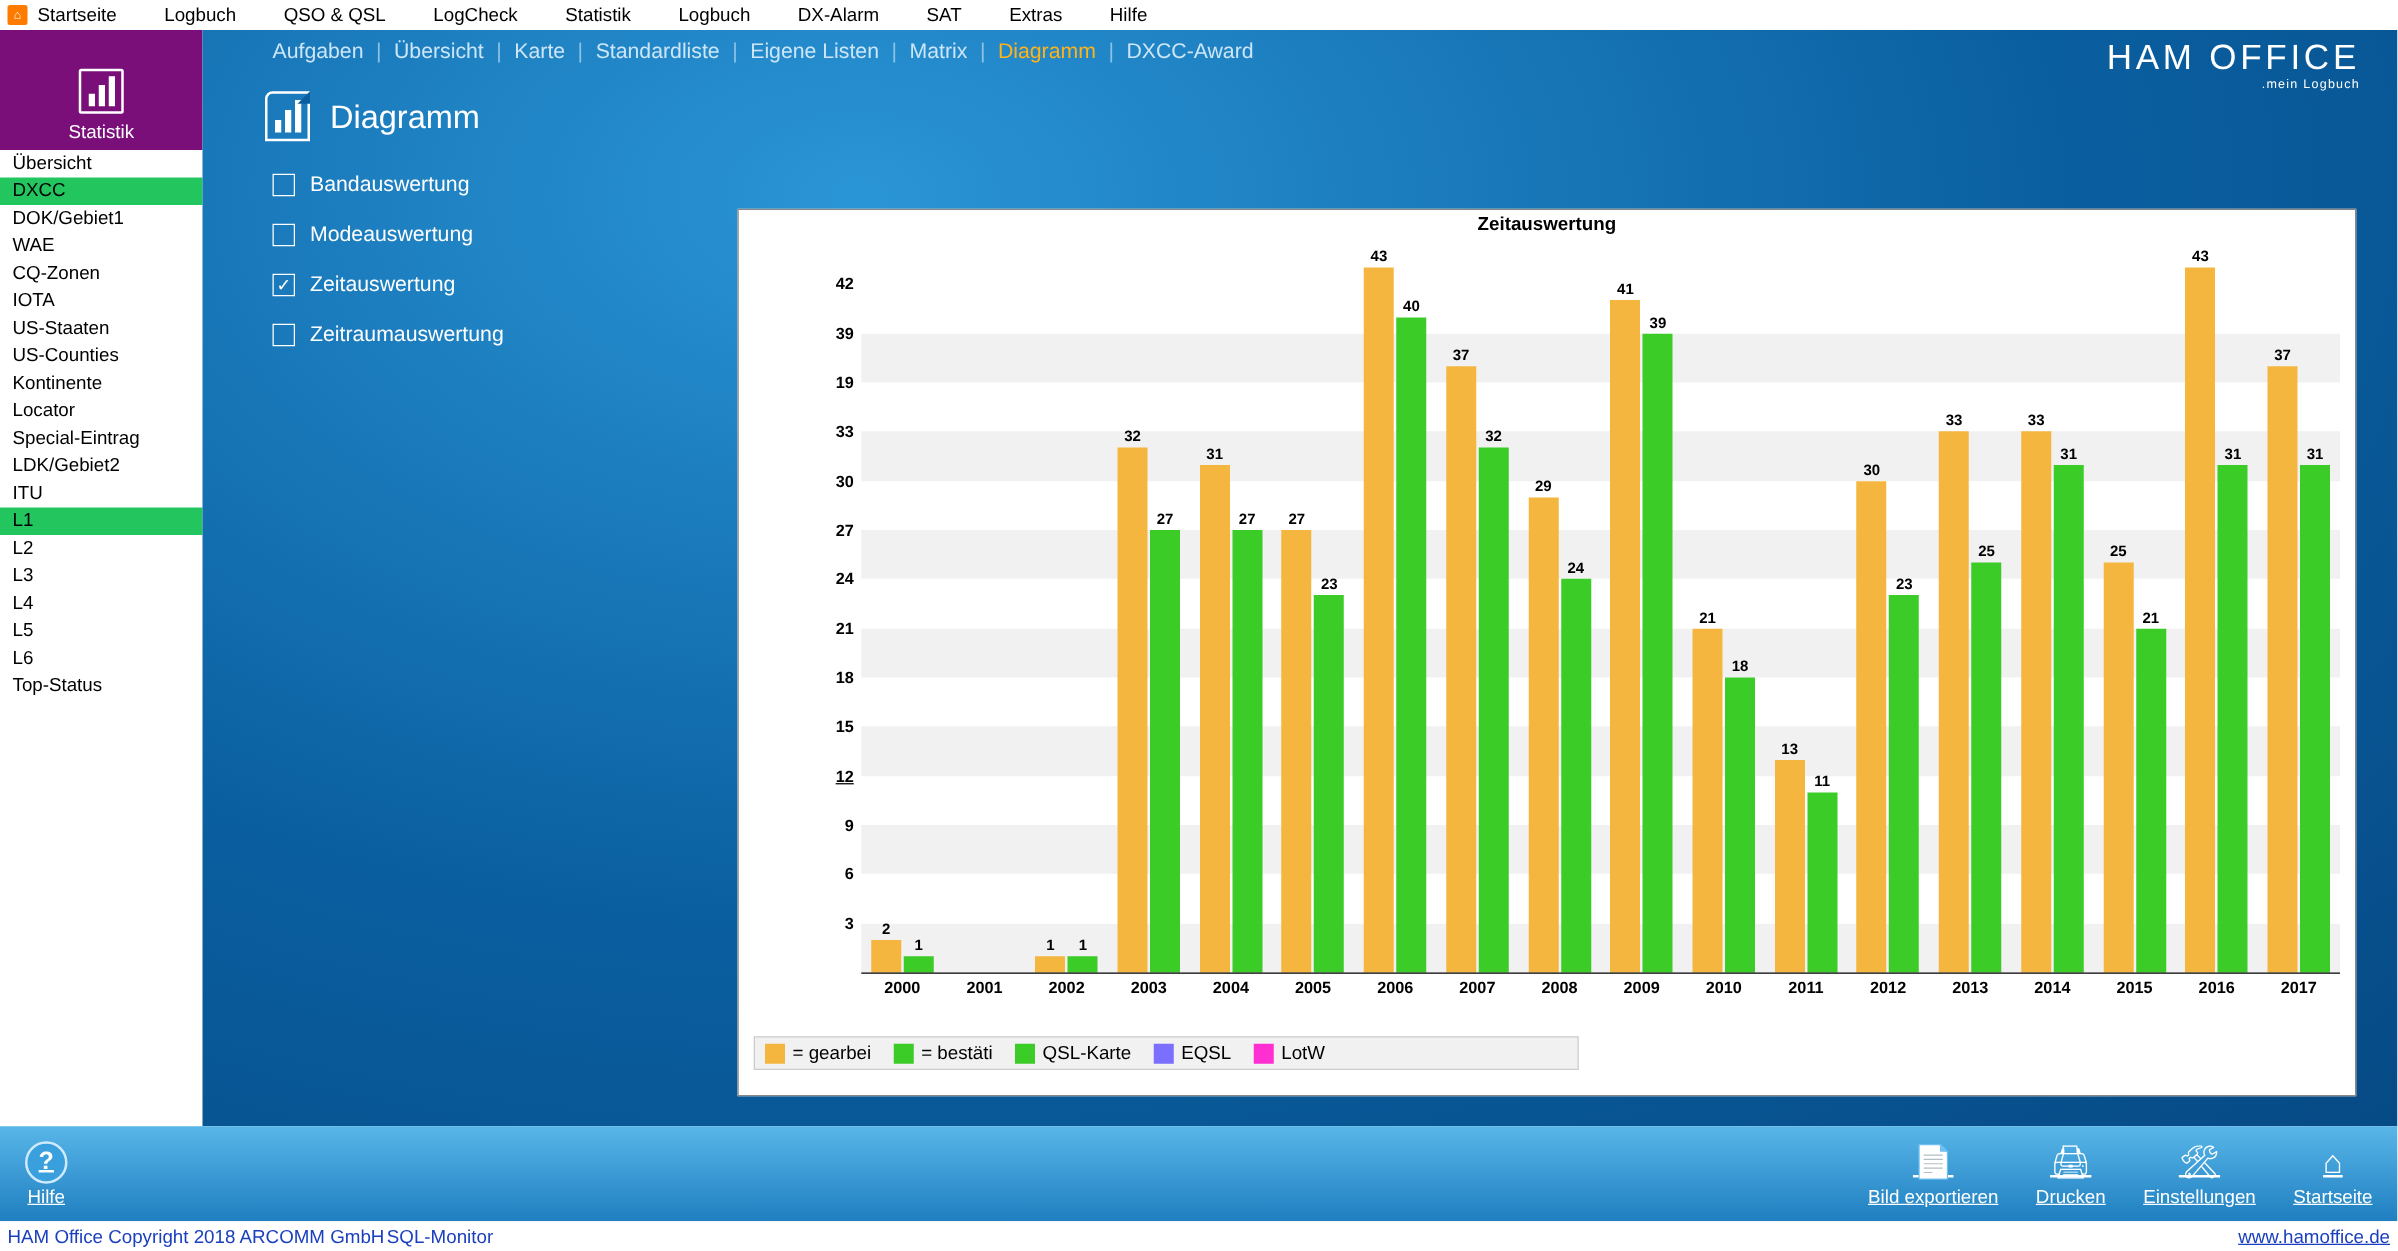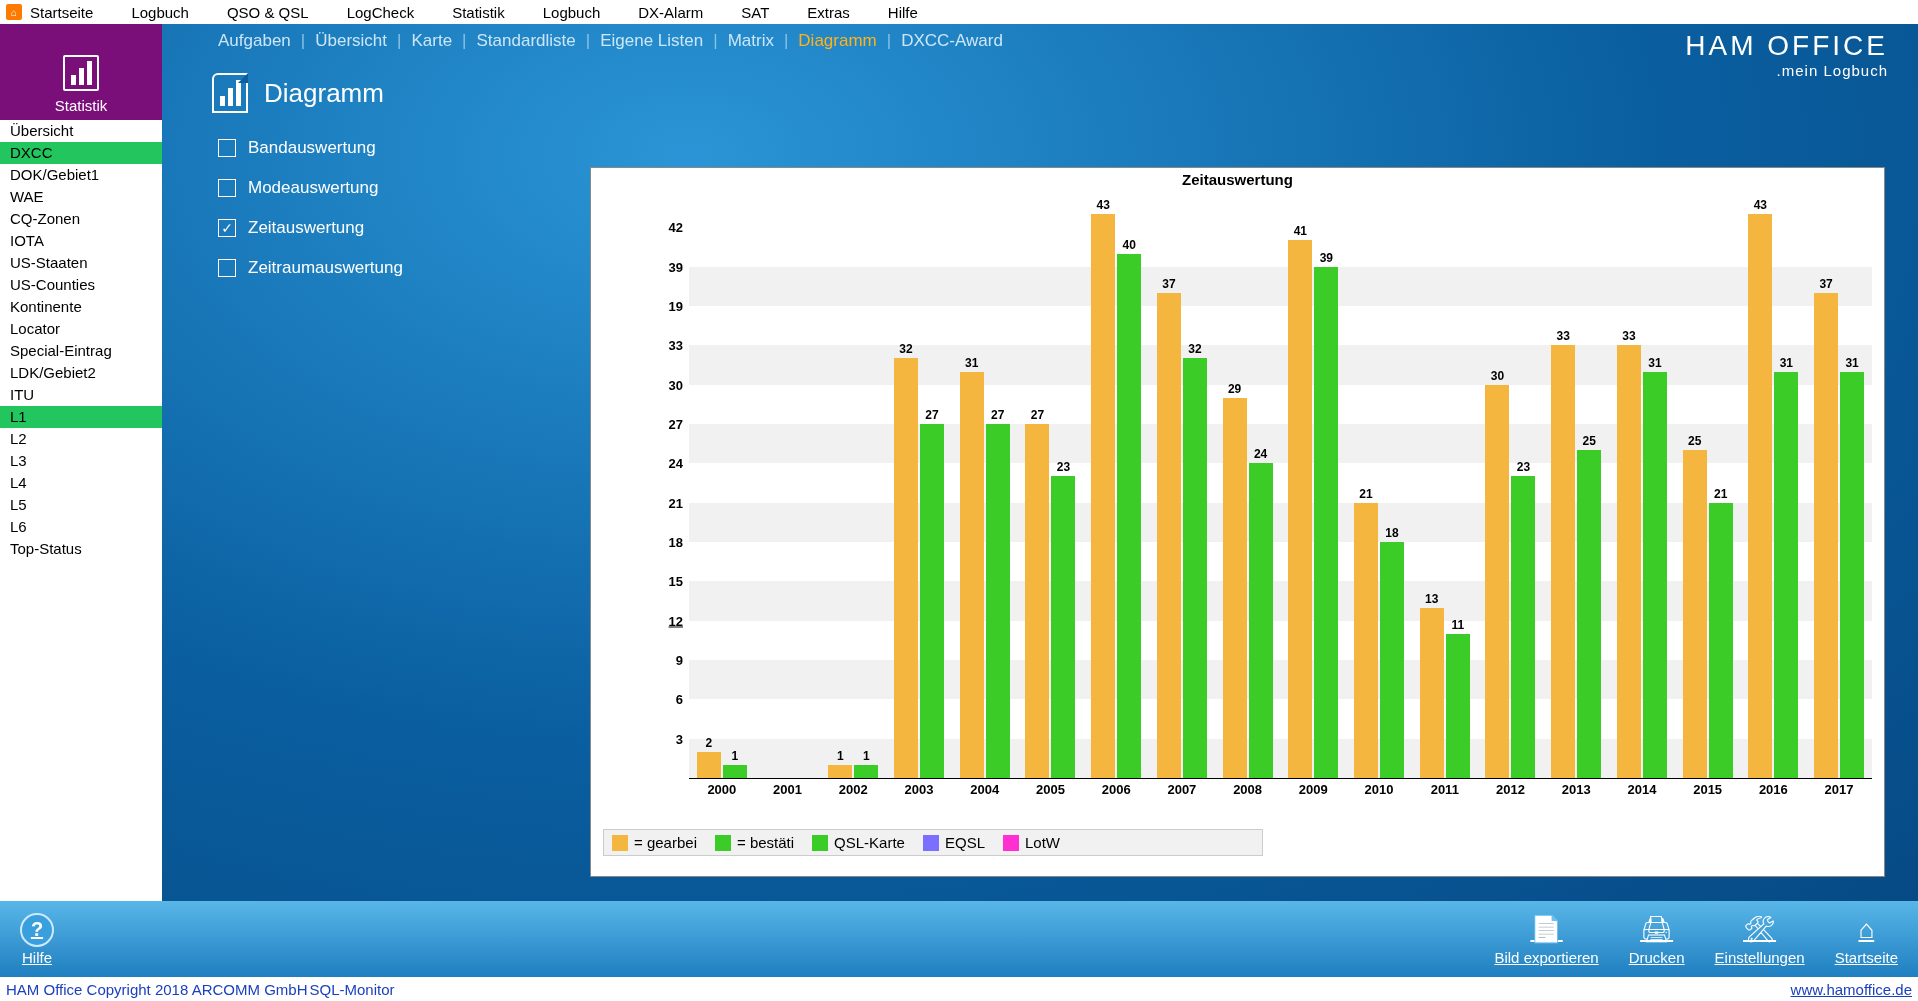--- a/index.html
+++ b/index.html
@@ -21,21 +21,21 @@
 #leftlist .li.sel{background:#22c55e}
 
 #right{flex:1;background:radial-gradient(ellipse at 30% 15%,#2a95d6 0%,#0a5fa0 55%,#064a85 100%);display:flex;flex-direction:column;min-width:0}
 
 #subtabs{height:34px;display:flex;align-items:center;padding-left:56px;color:#cce6f7;font-size:17px}
 #subtabs .t{cursor:pointer}
 #subtabs .sep{margin:0 10px;color:#8ac3e6}
 #subtabs .t.act{color:#ffb31a;font-weight:500}
 #brand{position:absolute;right:30px;top:30px;color:#fff;text-align:right}
 #brand .b1{font-size:28px;letter-spacing:3px;font-weight:300}
-#brand .b2{font-size:15px;letter-spacing:1px}
+#brand .b2{font-size:10px;letter-spacing:1px}
 
 #ptitle{height:70px;display:flex;align-items:center;padding-left:50px;color:#fff;font-size:26px;gap:16px}
 #ptitle .ic{width:36px;height:40px;border:2px solid #fff;border-top-left-radius:6px;display:flex;align-items:flex-end;justify-content:center;gap:3px;padding:5px;position:relative}
 #ptitle .ic::before{content:"";position:absolute;top:-2px;right:-2px;border-top:10px solid transparent;border-right:10px solid #0a5fa0}
 #ptitle .ic span{width:5px;background:#fff}
 
 #opts{padding-left:56px;color:#fff;font-size:17px}
 #opts .opt{display:flex;align-items:center;gap:12px;height:40px;cursor:pointer}
 #opts .cb{width:18px;height:18px;border:1px solid #fff;display:flex;align-items:center;justify-content:center;color:#fff;font-size:14px}
 

